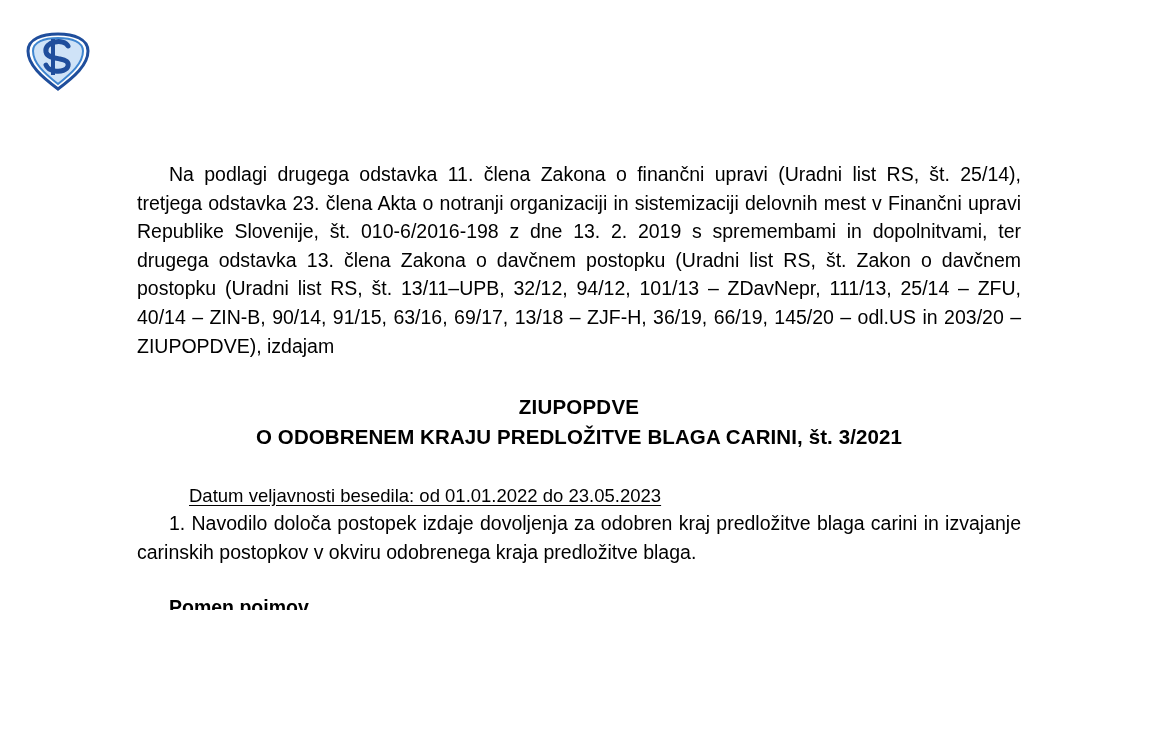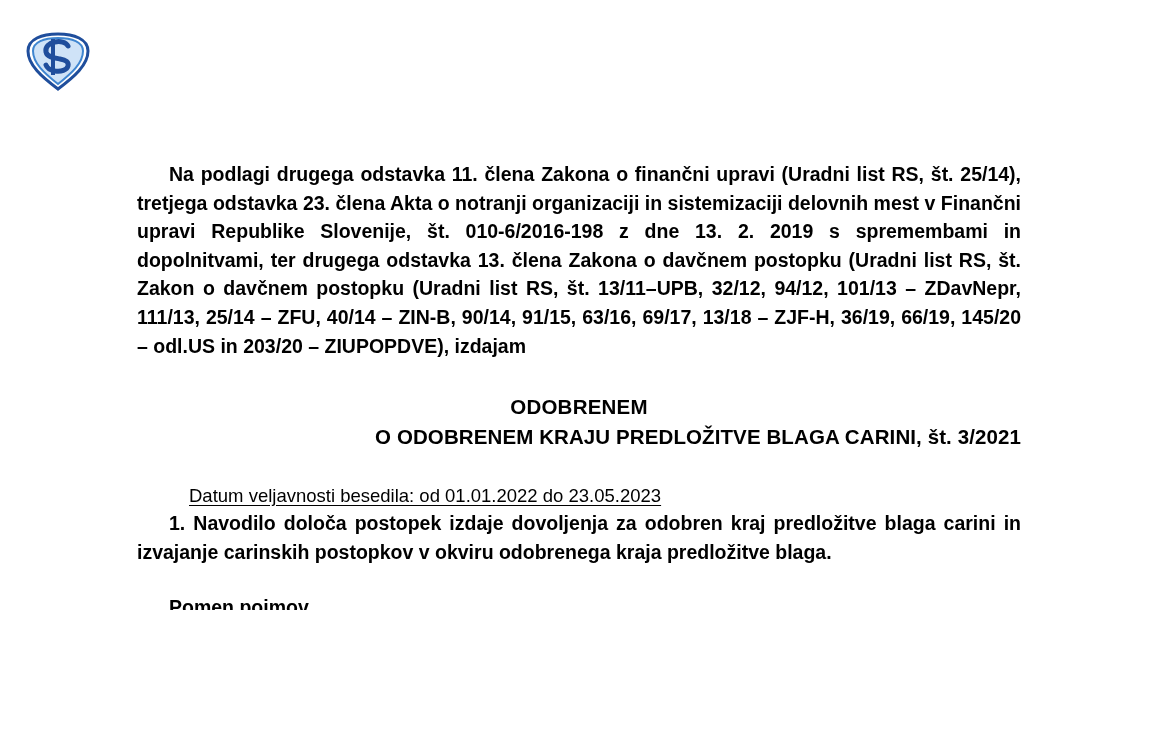--- a/index.html
+++ b/index.html
@@ -35,35 +35,33 @@
   }
   .para {
     font-size: 19.5px;
     line-height: 28.6px;
     text-align: justify;
     text-justify: inter-word;
     margin: 0;
   }
   .indent {
     text-indent: 32px;
-    font-weight: bold;
   }
   .title-block {
     margin-top: 32px;
     text-align: center;
     font-weight: bold;
     font-size: 20.5px;
     line-height: 30px;
   }
   .title-line1 {
     letter-spacing: 0.2px;
   }
   .title-line2 {
     letter-spacing: 0.1px;
-    text-align: right;
   }
   .dates {
     margin-top: 30px;
     margin-left: 28px;
     font-size: 18.5px;
     line-height: 27px;
   }
   .date-line {
     display: inline-block;
     text-decoration: underline;
@@ -103,21 +101,21 @@
       <path d="M46 15 C44 11, 38 10, 33 11 C27 12, 23 16, 24 21 C25 26, 32 27, 38 28 C44 29, 47 31, 46 35 C45 39, 39 41, 33 40 C28 39, 25 37, 24 34" fill="none" stroke="#1f4e9c" stroke-width="5" stroke-linecap="round"></path>
       <path d="M31 8 L31 44" fill="none" stroke="#1f4e9c" stroke-width="4"></path>
     </svg>
   </div>
 
   <div class="content">
 
     <p class="para indent">Na podlagi drugega odstavka 11. člena Zakona o finančni upravi (Uradni list RS, št. 25/14), tretjega odstavka 23. člena Akta o notranji organizaciji in sistemizaciji delovnih mest v Finančni upravi Republike Slovenije, št. 010-6/2016-198 z dne 13. 2. 2019 s spremembami in dopolnitvami, ter drugega odstavka 13. člena Zakona o davčnem postopku (Uradni list RS, št. Zakon o davčnem postopku (Uradni list RS, št. 13/11–UPB, 32/12, 94/12, 101/13 – ZDavNepr, 111/13, 25/14 – ZFU, 40/14 – ZIN-B, 90/14, 91/15, 63/16, 69/17, 13/18 – ZJF-H, 36/19, 66/19, 145/20 – odl.US in 203/20 – ZIUPOPDVE), izdajam</p>
 
     <div class="title-block">
-      <div class="title-line1">ODOBRENEM</div>
+      <div class="title-line1">ZIUPOPDVE</div>
       <div class="title-line2">O ODOBRENEM KRAJU PREDLOŽITVE BLAGA CARINI, št. 3/2021</div>
     </div>
 
     <div class="dates">
       <span class="date-row"><span class="date-line">Datum veljavnosti besedila: od 01.01.2022 do 23.05.2023</span></span>
     </div>
 
     <div class="section">
       <p class="para indent">1. Navodilo določa postopek izdaje dovoljenja za odobren kraj predložitve blaga carini in izvajanje carinskih postopkov v okviru odobrenega kraja predložitve blaga.</p>
     </div>

